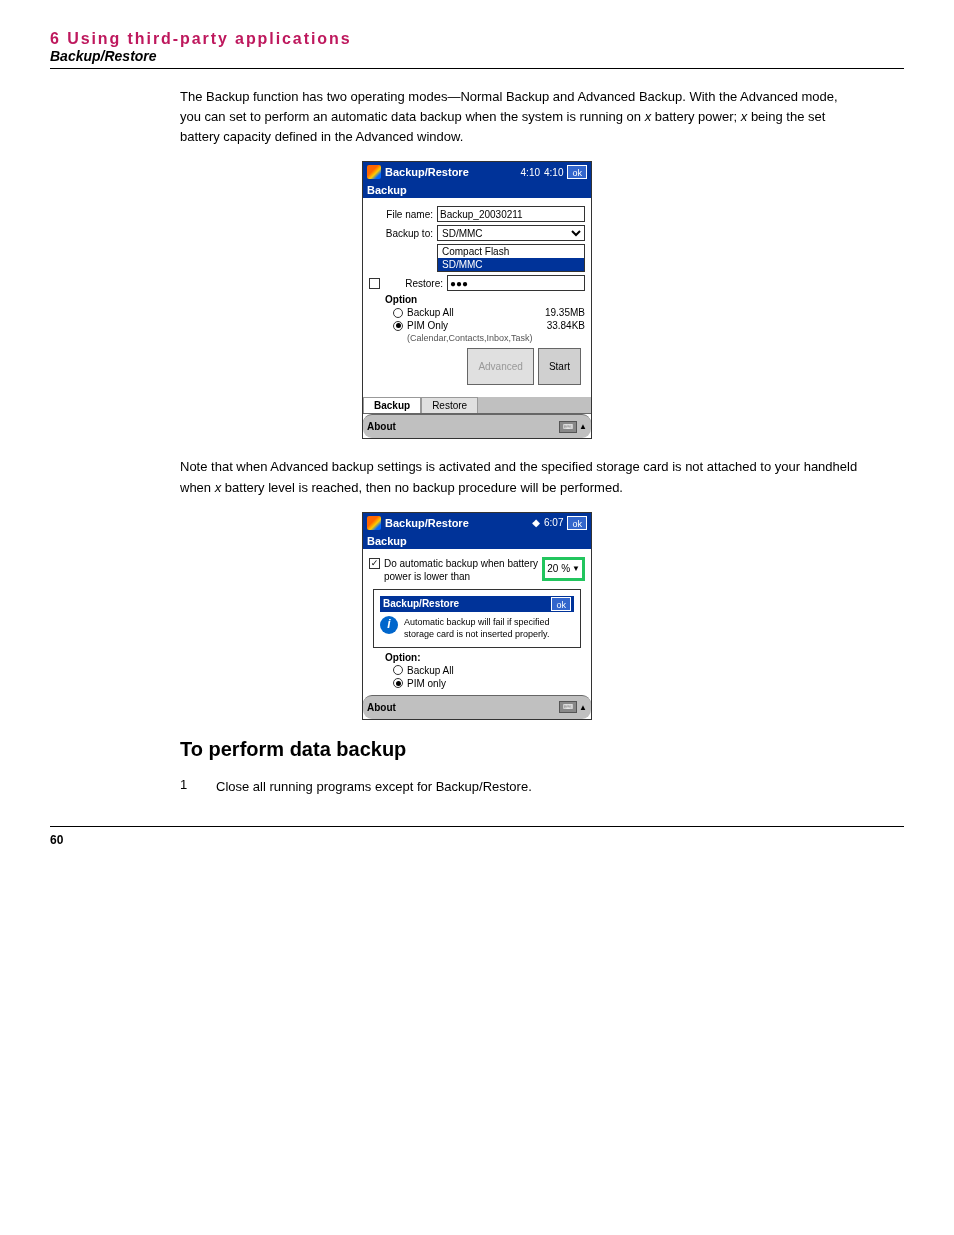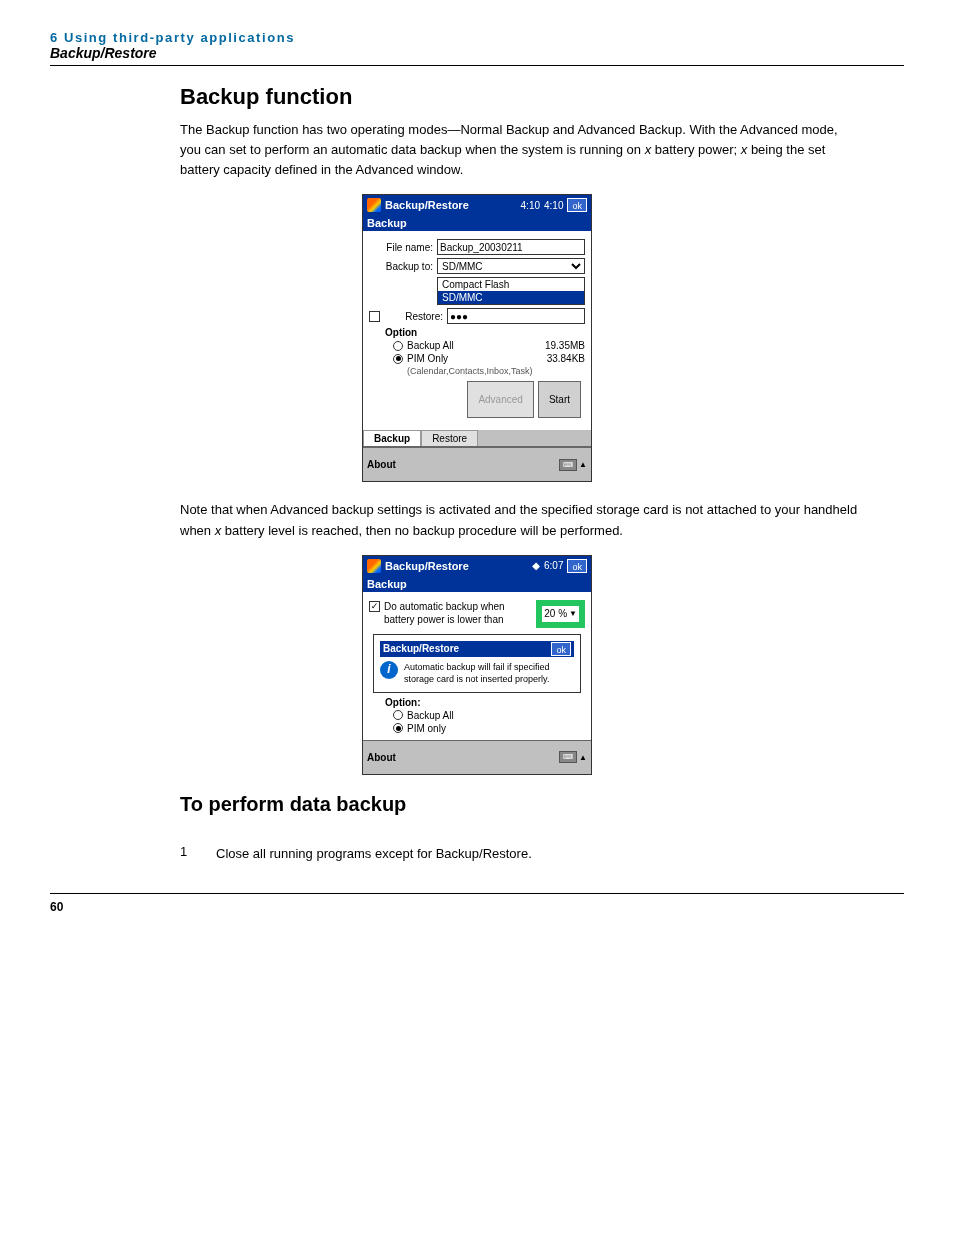--- a/index.html
+++ b/index.html
@@ -17,24 +17,24 @@
       min-height: 1235px;
       background: #fff;
       padding: 30px 50px 40px 50px;
     }
 
     
     .page-header {
       margin-bottom: 18px;
     }
     .chapter-title {
-      font-size: 13px;
+      font-size: 16px;
       font-weight: bold;
       letter-spacing: 0.12em;
-      color: #0369a1;
+      color: #be185d;
     }
     .chapter-subtitle {
       font-size: 14px;
       font-style: italic;
       font-weight: bold;
       color: #000;
     }
     .header-rule {
       border: none;
       border-top: 1.5px solid #000;
@@ -270,21 +270,22 @@
       background: #d0d0d0;
     }
 
     .ppc-bottombar {
       background: #c0c0c0;
       border-top: 1px solid #666;
       display: flex;
       align-items: center;
       justify-content: space-between;
       padding: 2px 4px;
-      height: 34px;
+      height: 24px;
+      border-radius: 9px;
     }
     .ppc-about-label {
       font-size: 10px;
       font-weight: bold;
     }
     .ppc-keyboard-icon {
       width: 18px;
       height: 12px;
       background: #888;
       border: 1px solid #555;
@@ -305,21 +306,21 @@
       line-height: 1.5;
     }
     .note-bold {
       font-weight: bold;
     }
 
     
     .perform-heading {
       font-size: 20px;
       font-weight: bold;
-      margin-bottom: 28px;
+      margin-bottom: 16px;
     }
 
     .numbered-item {
       display: flex;
       gap: 16px;
       margin-bottom: 8px;
     }
     .numbered-item .num {
       font-size: 13px;
       min-width: 20px;
@@ -387,21 +388,20 @@
 
 <div class="page-container">
 
   <div class="page-header">
     <div class="chapter-title">6  Using third-party applications</div>
     <div class="chapter-subtitle">Backup/Restore</div>
     <hr class="header-rule">
   </div>
 
   <div style="padding-left: 130px;">
-    <div class="section-heading">Backup function</div>
     <div class="body-text">
       The Backup function has two operating modes—Normal Backup and Advanced Backup. With the Advanced mode, you can set to perform an automatic data backup when the system is running on <em>x</em> battery power; <em>x</em> being the set battery capacity defined in the Advanced window.
     </div>
   </div>
 
   <div class="screenshot-wrapper">
     <div class="ppc-window">
 
       <div class="ppc-titlebar">
         <div class="ppc-titlebar-left">
@@ -505,21 +505,21 @@
 
       <div class="ppc-section-label">Backup</div>
 
       <div class="ppc-body">
 
         <div class="ppc-field-row" style="align-items: flex-start; margin-bottom: 6px;">
           <div style="border:1px solid #333; width:11px; height:11px; background:#fff; flex-shrink:0; margin-top:1px; margin-right:4px; display:flex; align-items:center; justify-content:center;">
             <span style="font-size:9px; color:#000;">✓</span>
           </div>
           <span style="font-size:10px; flex:1; line-height:1.3;">Do automatic backup when battery power is lower than</span>
-          <div style="border:6px solid #22c55e; background:#fff; font-size:10px; padding:8px 2px; height:24px; line-height:16px; white-space:nowrap; display:flex; align-items:center;">
+          <div style="border:3px solid #22c55e; background:#fff; font-size:10px; padding:8px 2px; height:24px; line-height:16px; white-space:nowrap; display:flex; align-items:center;">
             <span>20 %</span>
             <span style="font-size:8px; margin-left:2px;">▼</span>
           </div>
         </div>
 
         <div class="ppc-dialog">
           <div class="ppc-dialog-titlebar">
             <span class="ppc-dialog-title">Backup/Restore</span>
             <button class="ppc-ok-btn">ok</button>
           </div>

